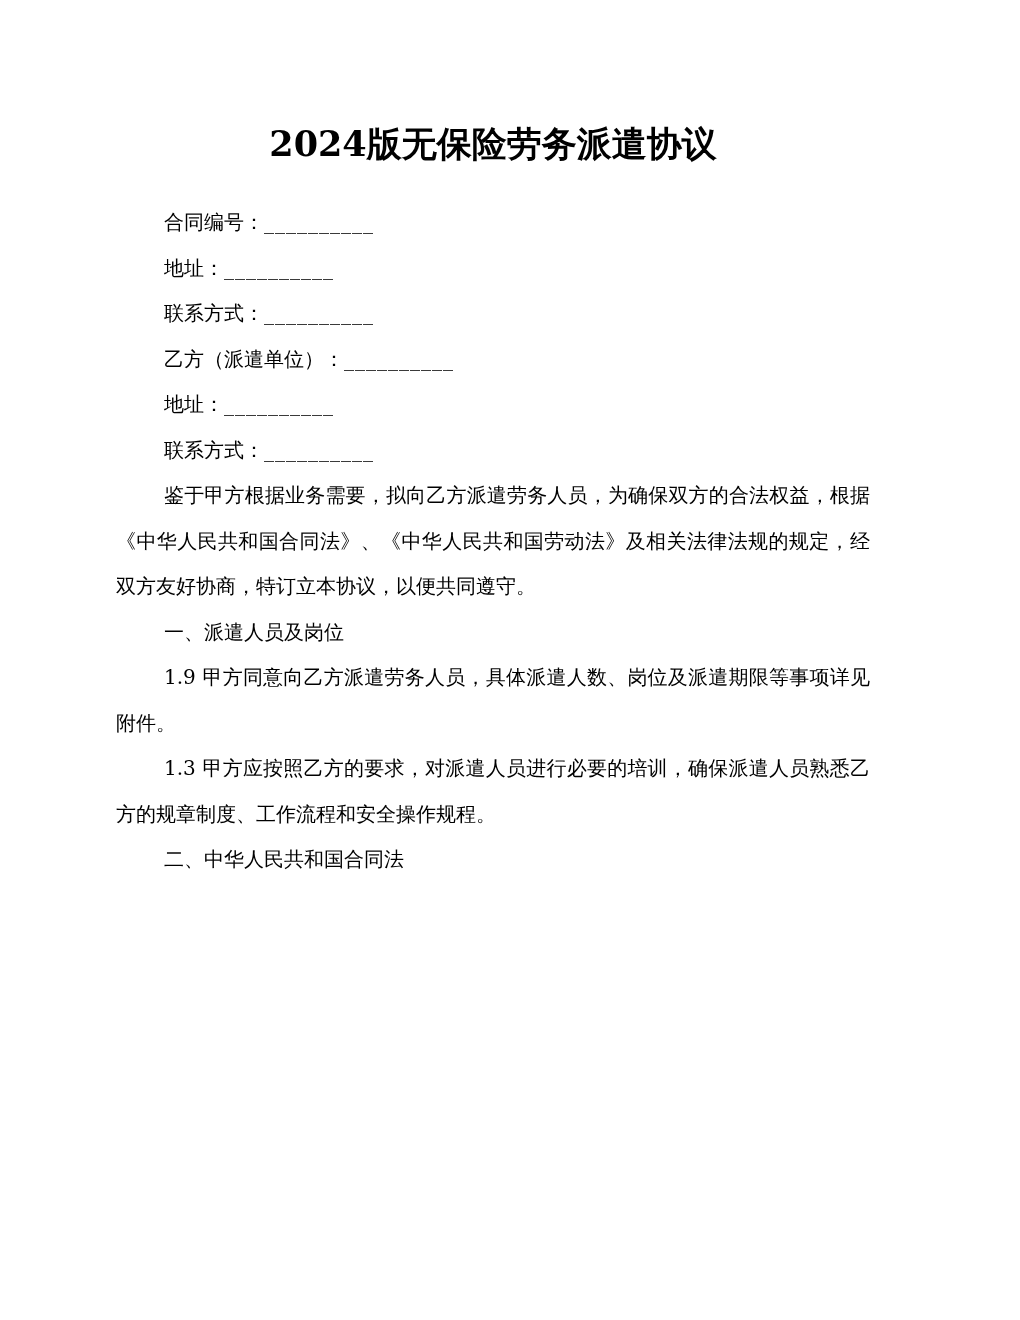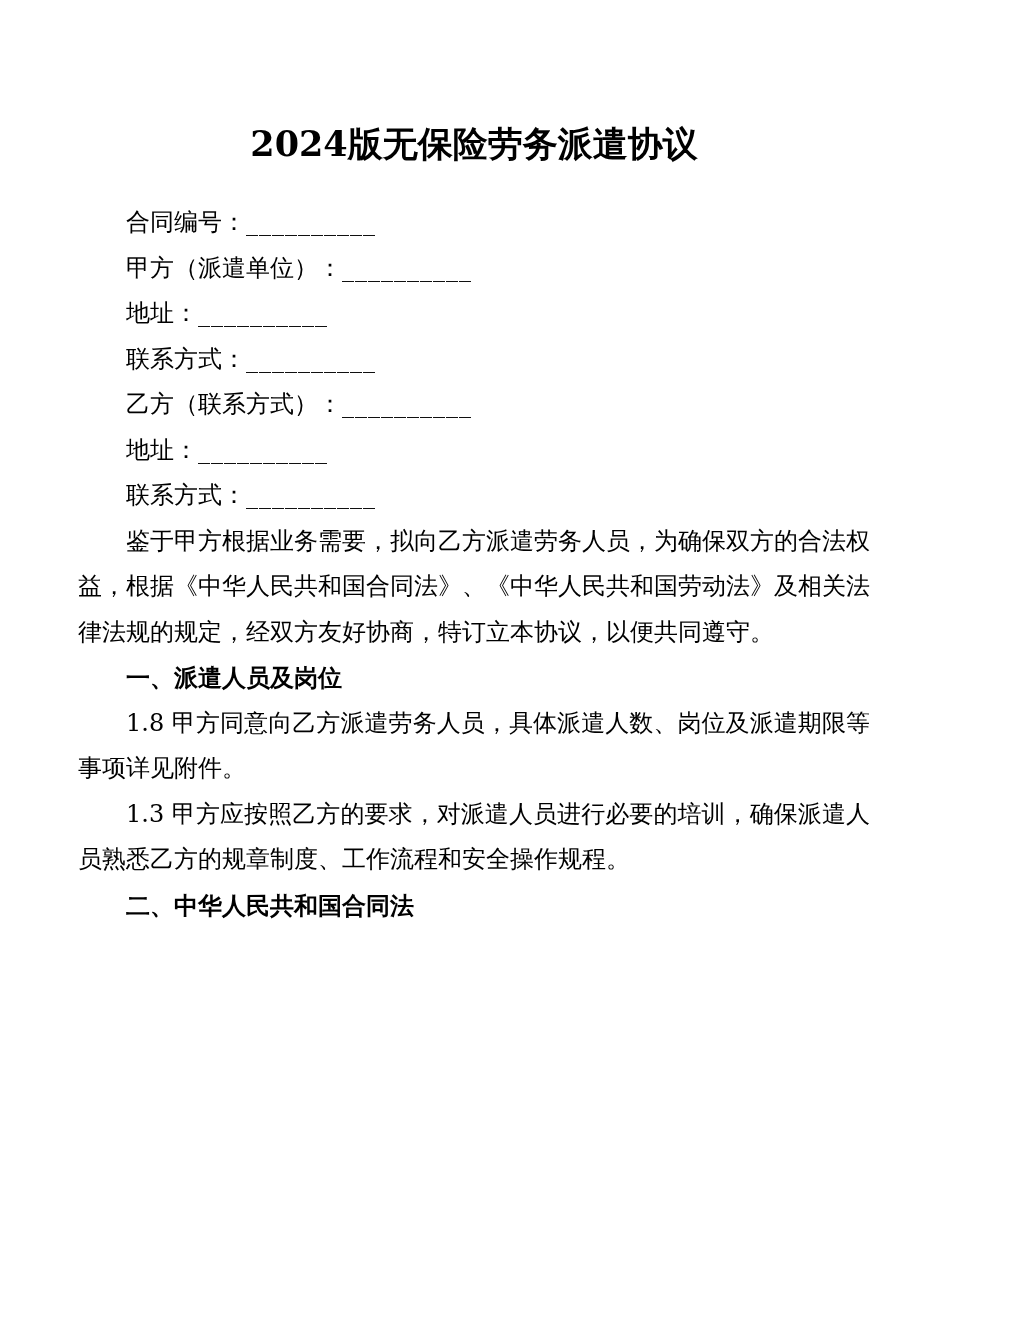--- a/index.html
+++ b/index.html
@@ -4,77 +4,76 @@
 <style>
   html, body {
     margin: 0;
     padding: 0;
     background: #ffffff;
   }
   .page {
     width: 1020px;
     height: 1320px;
     box-sizing: border-box;
-    padding: 122px 150px 0 78px;
+    padding: 122px 150px 0 116px;
     background: #ffffff;
     color: #000000;
     font-family: "DejaVu Serif", "Liberation Serif", serif;
     overflow: hidden;
   }
   .doc-title {
     margin: 0 0 34px 0;
     font-size: 35px;
     line-height: 44px;
     font-weight: 700;
     text-align: center;
     white-space: nowrap;
   }
   .doc-body p {
     margin: 0;
-    font-size: 24px;
+    font-size: 20px;
     line-height: 45.5px;
     text-align: justify;
     text-indent: 48px;
   }
   .section-heading {
-    font-weight: 700;
+    font-weight: 400;
   }
   .fill-in-blank {
     letter-spacing: 1px;
   }
 </style>
 </head>
 <body>
 
 <div class="page">
 
   <h1 class="doc-title">2024版无保险劳务派遣协议</h1>
 
   <div class="doc-body">
 
     <p><span>合同编号：</span><span class="fill-in-blank">__________</span></p>
 
 
-    <p><span>甲方（派遣单位）：</span><span class="fill-in-blank">__________</span></p>
 
     <p><span>地址：</span><span class="fill-in-blank">__________</span></p>
 
     <p><span>联系方式：</span><span class="fill-in-blank">__________</span></p>
 
-    <p><span>乙方（联系方式）：</span><span class="fill-in-blank">__________</span></p>
+    <p><span>乙方（派遣单位）：</span><span class="fill-in-blank">__________</span></p>
 
     <p><span>地址：</span><span class="fill-in-blank">__________</span></p>
 
     <p><span>联系方式：</span><span class="fill-in-blank">__________</span></p>
 
     <p>鉴于甲方根据业务需要，拟向乙方派遣劳务人员，为确保双方的合法权益，根据《中华人民共和国合同法》、《中华人民共和国劳动法》及相关法律法规的规定，经双方友好协商，特订立本协议，以便共同遵守。</p>
 
     <p class="section-heading">一、派遣人员及岗位</p>
 
-    <p>1.8 甲方同意向乙方派遣劳务人员，具体派遣人数、岗位及派遣期限等事项详见附件。</p>
+    <p>1.9 甲方同意向乙方派遣劳务人员，具体派遣人数、岗位及派遣期限等事项详见附件。</p>
 
     <p>1.3 甲方应按照乙方的要求，对派遣人员进行必要的培训，确保派遣人员熟悉乙方的规章制度、工作流程和安全操作规程。</p>
 
     <p class="section-heading">二、中华人民共和国合同法</p>
 
 
 
   </div>
 </div>
 

